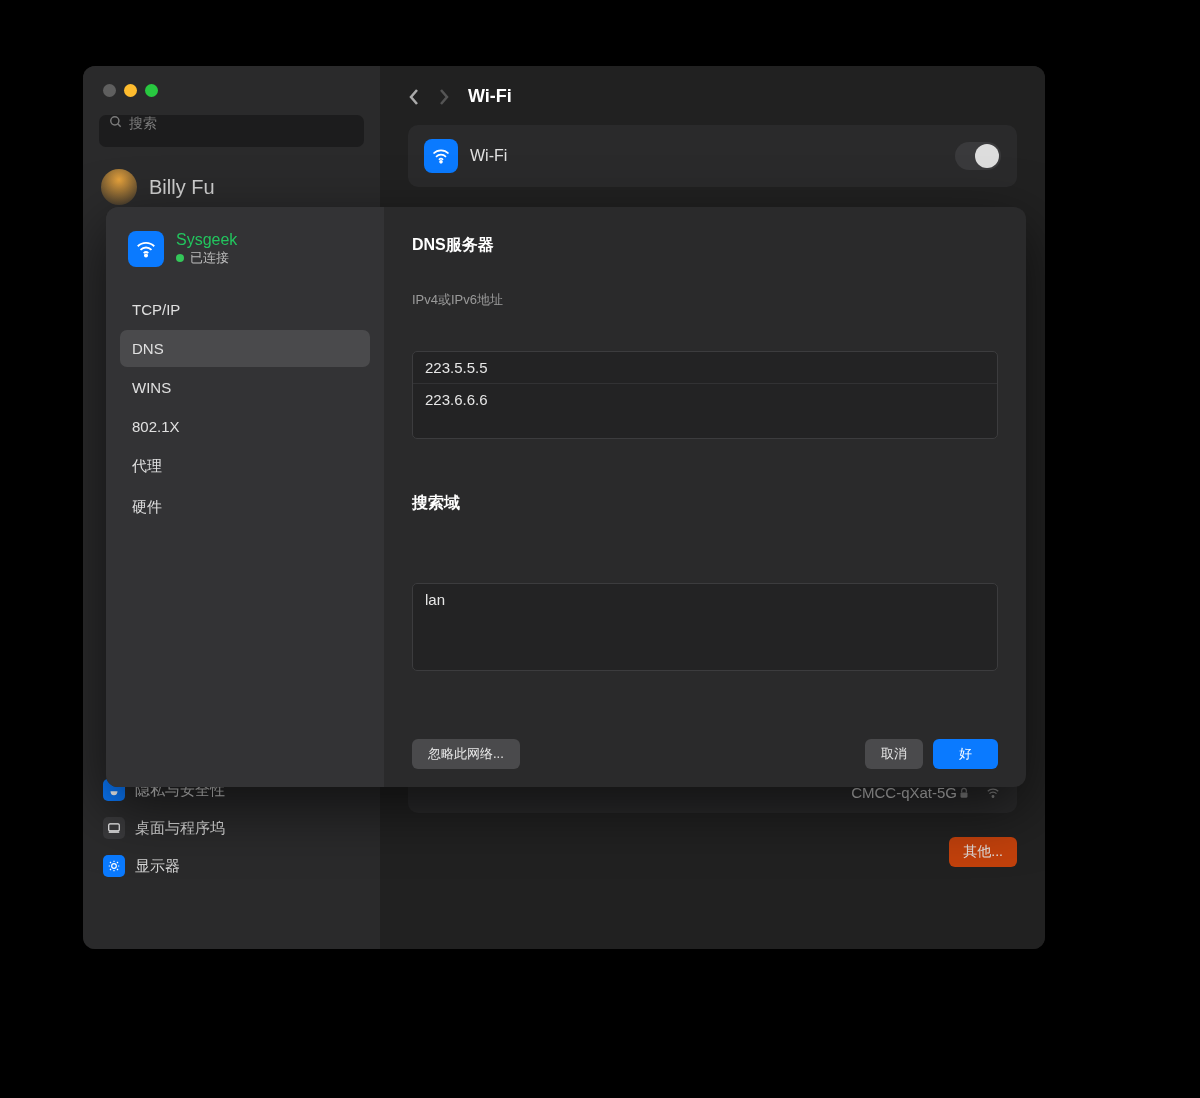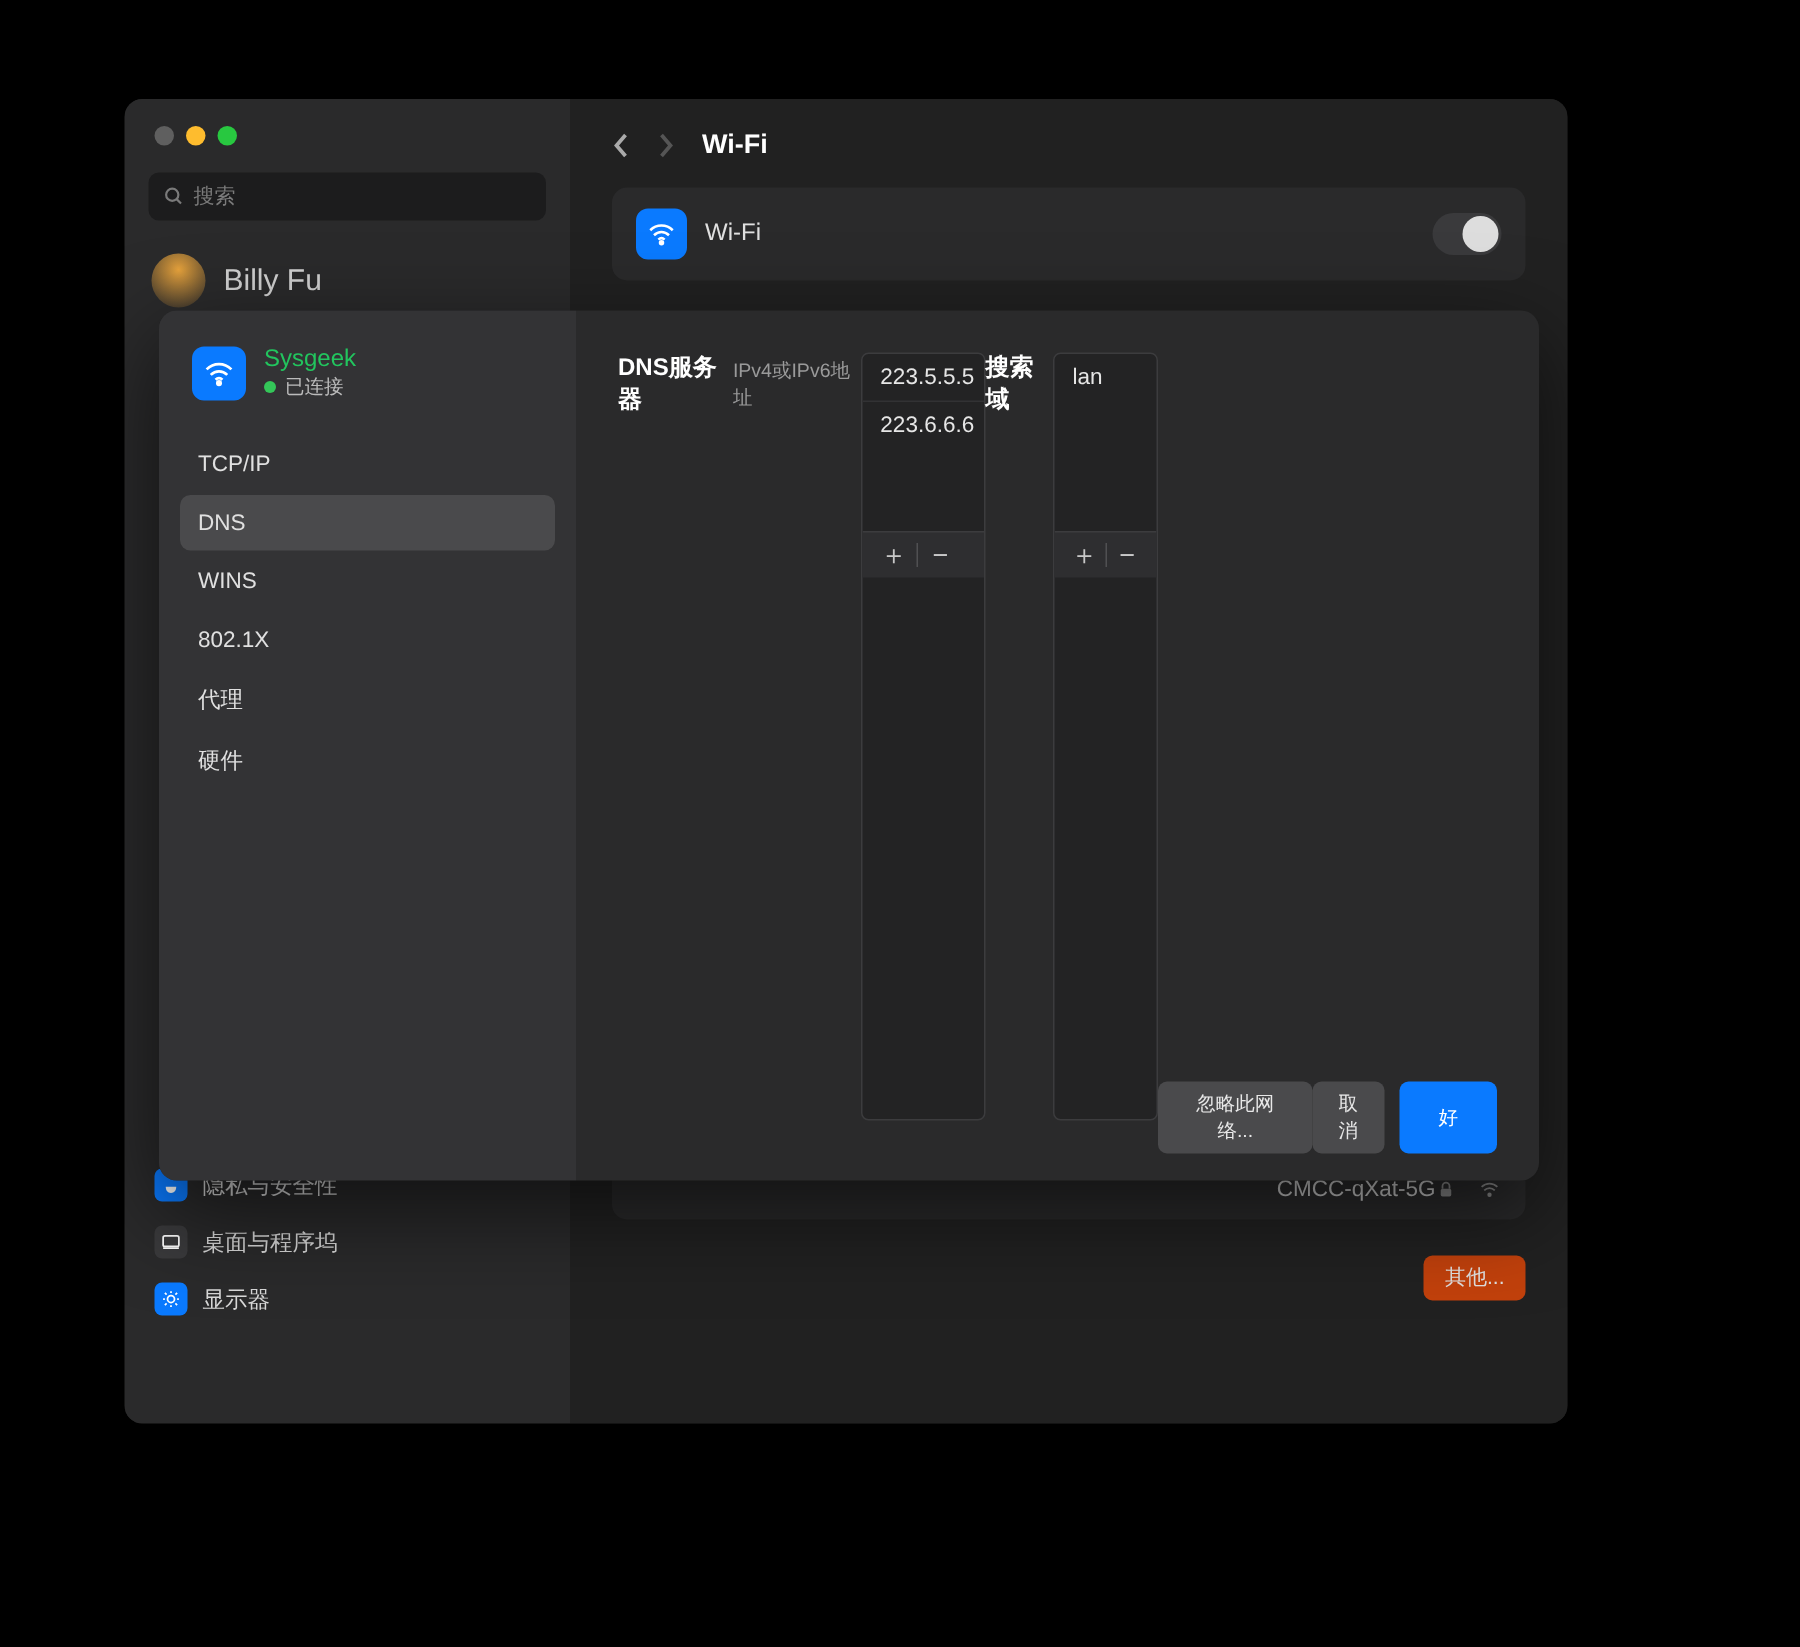--- a/index.html
+++ b/index.html
@@ -21,21 +21,21 @@
 }
 .traffic { display:flex; gap:8px; padding-left:20px; margin-bottom:18px;}
 .tl { width:13px; height:13px; border-radius:50%; }
 .tl.red{background:#5f5f5f;} .tl.yel{background:#febc2e;} .tl.grn{background:#28c840;}
 
 .search-bar {
   margin: 0 16px 16px 16px;
   height: 32px;
   background: #1c1c1d;
   border-radius: 7px;
-  display:flex; align-items:center;
+  display:flex; align-items:flex-start;
   padding: 0 10px;
   color: #7a7a7a;
 }
 .search-bar svg{margin-right:6px;}
 .search-bar span{font-size:14px;}
 
 .user-row {
   display:flex; align-items:center;
   padding: 6px 18px; gap:12px;
   color:#d0d0d0;
@@ -114,22 +114,23 @@
   font-size:15px;
   border-radius:7px;
   cursor:pointer;
   margin-bottom:2px;
 }
 .tab.active{background:#4a4a4c;}
 
 .dlg-main{
   flex:1;
   padding:28px 28px 18px 28px;
-  display:flex;flex-direction:row;
+  display:flex;flex-direction:column;
   position:relative;
+  gap:32px;
 }
 .sec-title{color:#fff;font-size:16px;font-weight:600;}
 .sec-sub{color:#9a9a9a;font-size:13px;margin-top:3px;margin-bottom:10px;}
 
 .list-box{
   background:#232324;
   border:1px solid #3c3c3e;
   border-radius:5px;
   overflow:hidden;
   margin-bottom:22px;

